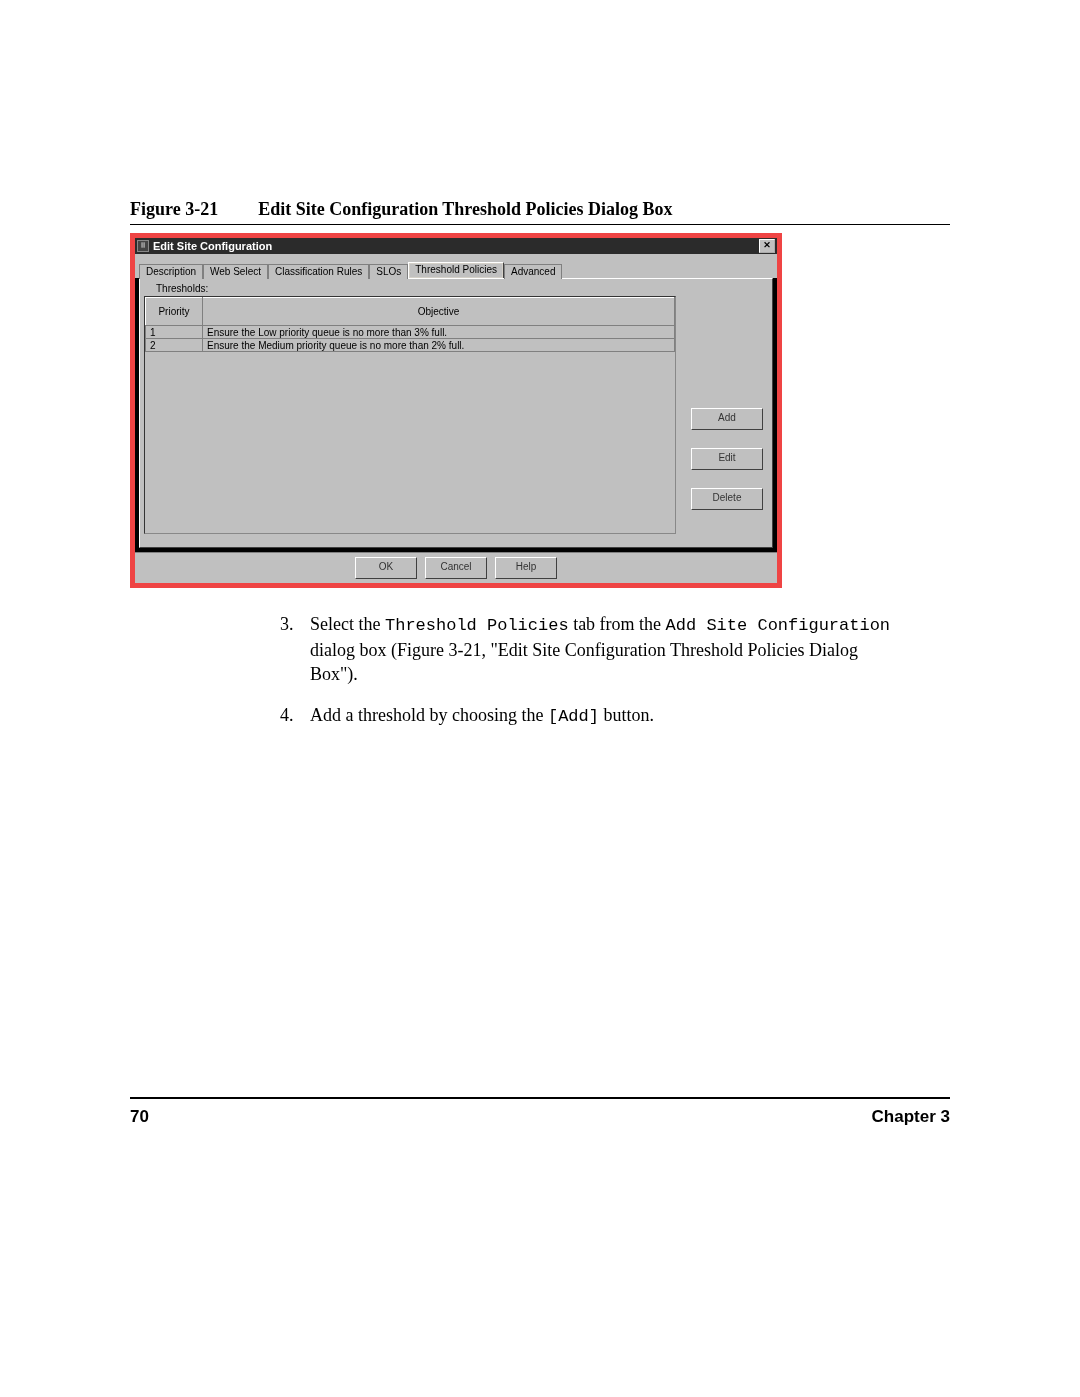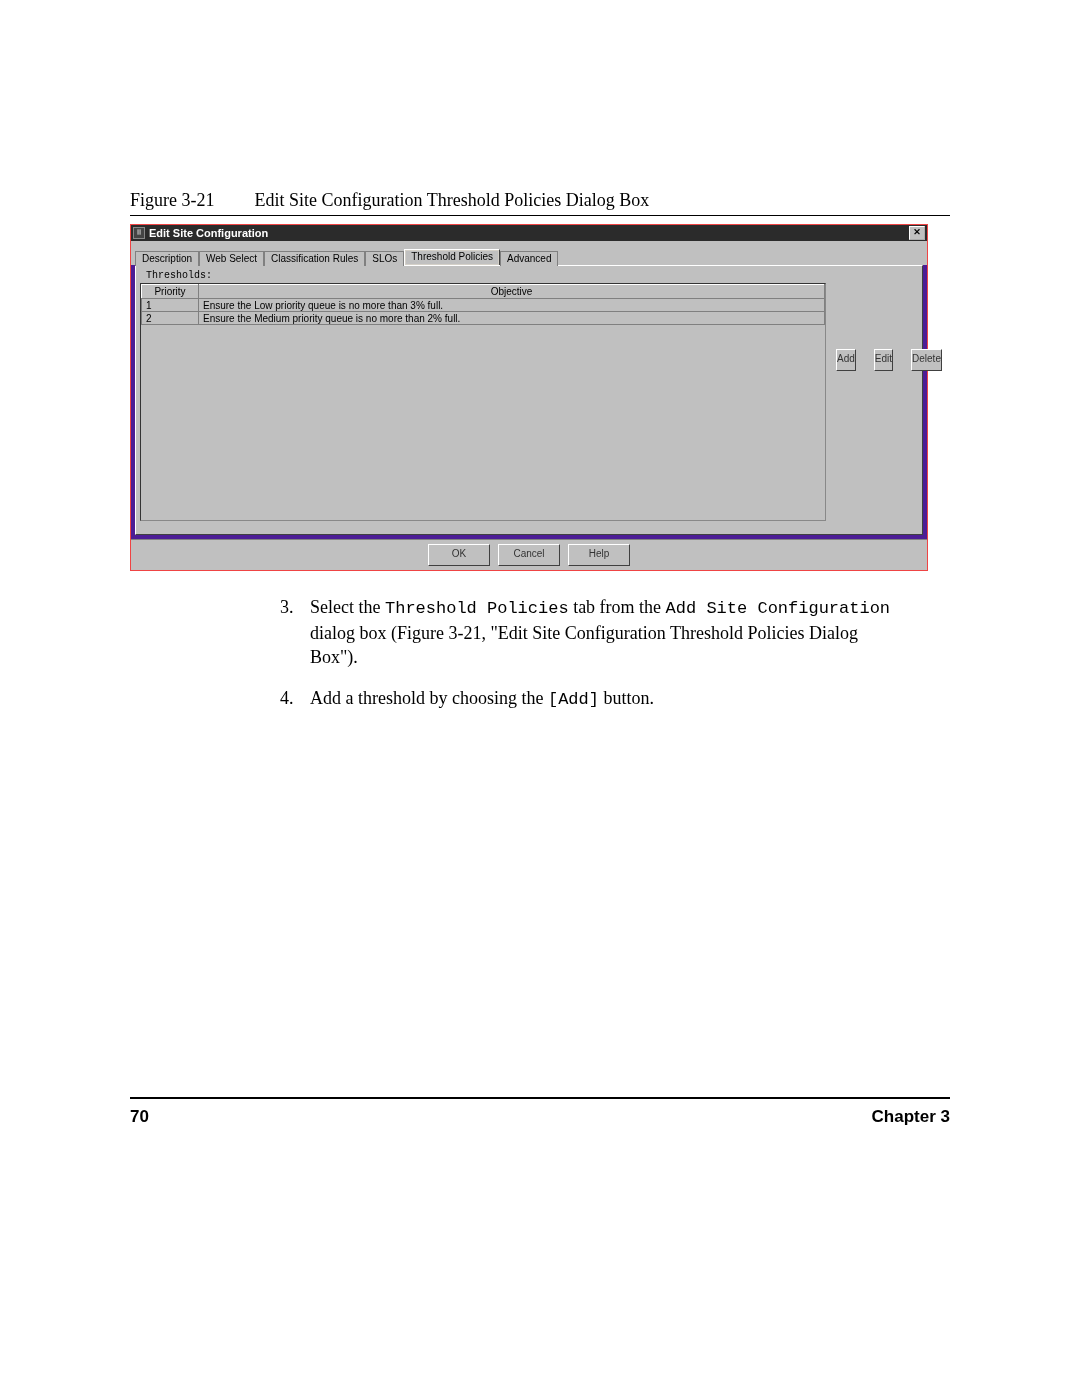--- a/index.html
+++ b/index.html
@@ -28,39 +28,39 @@
   }
   .header-line2 {
     font-family: Arial, Helvetica, sans-serif;
     font-size: 16px;
     font-weight: bold;
     margin-top: 2px;
   }
   .figure-caption {
     font-family: Georgia, 'Times New Roman', serif;
     font-size: 18px;
-    font-weight: normal;
-    margin: 30px 0 4px 0;
+    font-weight: bold;
+    margin: 39px 0 4px 0;
     display: flex;
     gap: 40px;
   }
   .fig-rule {
     border: none;
     border-top: 1.5px solid #000;
     margin: 4px 0 0 0;
   }
   
   .dialog {
     margin-top: 8px;
-    width: 798px;
-    box-sizing: border-box;
-    border: 1px solid #ef4444;
+    width: 652px;
+    box-sizing: border-box;
+    border: 5px solid #ef4444;
     font-family: Tahoma, Arial, sans-serif;
     font-size: 11px;
-    background: #4c1d95;
+    background: #000000;
     color: #000;
   }
   .titlebar {
     background: #2b2b2b;
     color: #fff;
     height: 16px;
     display: flex;
     align-items: center;
     justify-content: space-between;
     padding: 0 2px;
@@ -128,22 +128,21 @@
     border-right-color: #404040;
     border-bottom-color: #404040;
     background: #c0c0c0;
     padding: 4px;
     min-height: 270px;
     box-sizing: border-box;
   }
   .panel-label {
     font-size: 10px;
     margin-bottom: 2px;
-    margin-left: 6px;
-    font-family: Liberation Mono, monospace;
+    margin-left: 12px;
   }
   .panel-row {
     display: flex;
     gap: 10px;
     align-items: flex-start;
   }
   .table-wrap {
     flex: 1;
     border: 1px inset #888;
     background: #c0c0c0;
@@ -155,38 +154,38 @@
     width: 100%;
     border-collapse: collapse;
     font-size: 10px;
   }
   table.data th {
     background: #c0c0c0;
     border: 1px solid #808080;
     border-top-color: #fff;
     border-left-color: #fff;
     font-weight: normal;
-    padding: 1px 4px;
+    padding: 8px 4px;
     text-align: center;
   }
   table.data th.pri { width: 48px; }
   table.data td {
     border: 1px solid #808080;
     border-top: none;
     padding: 0 4px;
     background: #c0c0c0;
     height: 12px;
   }
   table.data td.pri-cell { width: 48px; }
   .side-buttons {
     width: 82px;
     display: flex;
-    flex-direction: row;
+    flex-direction: column;
     gap: 18px;
-    margin-top: 66px;
+    margin-top: 112px;
     align-items: center;
   }
   .winbtn {
     width: 70px;
     height: 20px;
     background: #c0c0c0;
     border: 1px solid #fff;
     border-right-color: #404040;
     border-bottom-color: #404040;
     font-size: 10px;

